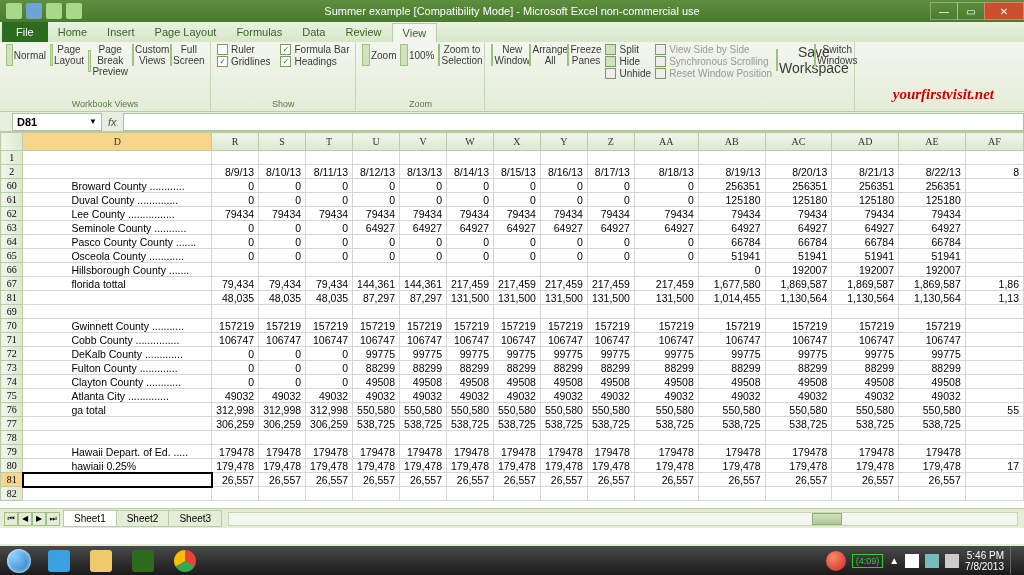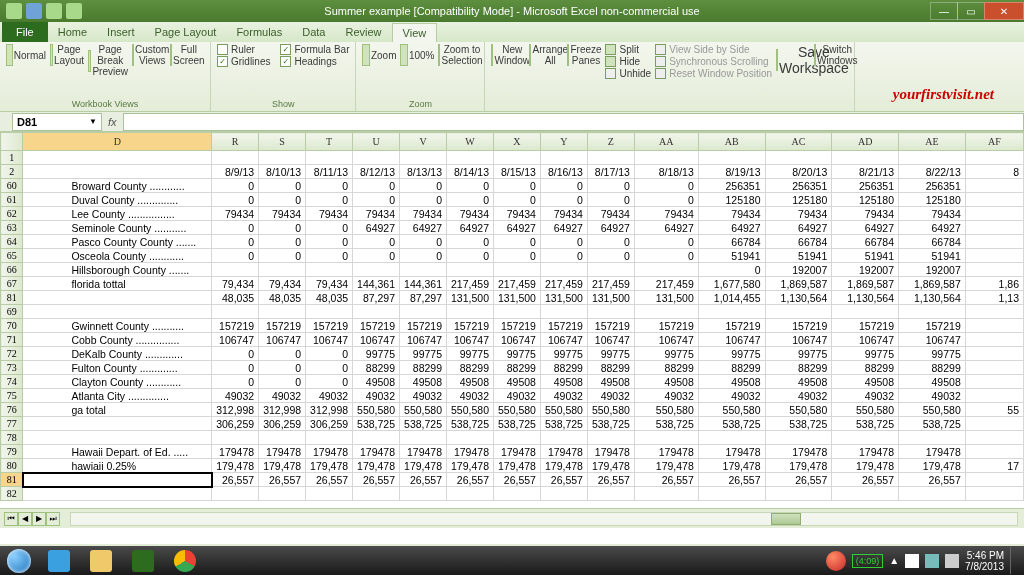--- a/index.html
+++ b/index.html
@@ -743,20 +743,25 @@
     </table>
 </div>
 
 <div class="sheettabs">
   <div class="nav">
     <span>⏮</span>
     <span>◀</span>
     <span>▶</span>
     <span>⏭</span>
   </div>
+  <div id="shtabs" style="display:flex">
+      <div class="sh-tab">Sheet1</div>
+      <div class="sh-tab inactive">Sheet2</div>
+      <div class="sh-tab inactive">Sheet3</div>
+    </div>
   <div class="hscroll">
       <div class="thumb"></div>
     </div>
 </div>
 
 <div class="statusbar">
   <span>Ready</span>
   <div class="right">
     <span class="view-btns"><span></span><span></span><span></span></span>
     <span>100%</span>

